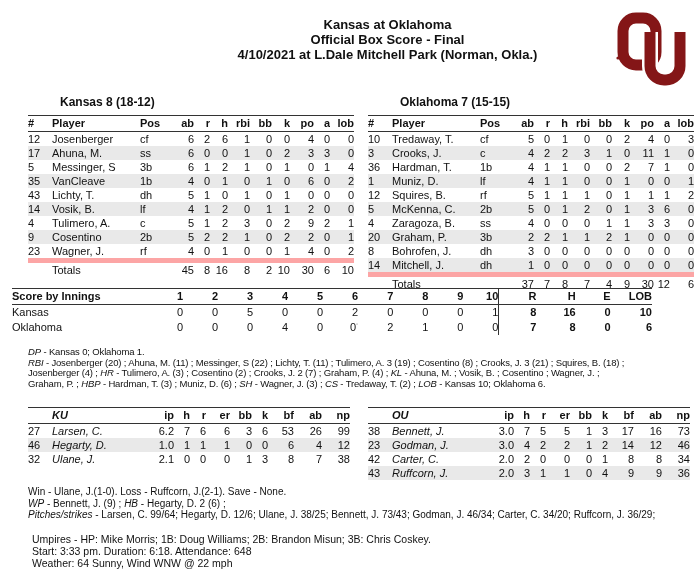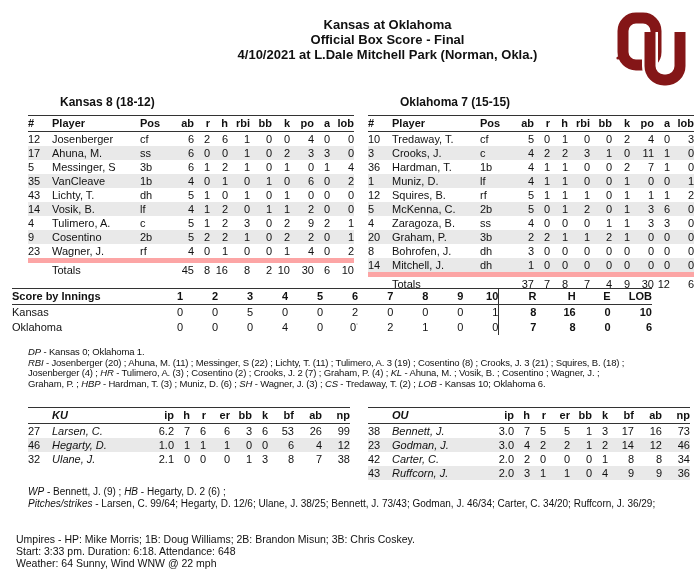--- a/index.html
+++ b/index.html
@@ -55,21 +55,21 @@
   .ls th:nth-child(12), .ls td:nth-child(12) { border-left:1px solid #333; width:36px; }
   .ls th:nth-child(13), .ls td:nth-child(13) { width:38px; }
   .ls th:nth-child(14), .ls td:nth-child(14) { width:34px; }
   .ls th:nth-child(15), .ls td:nth-child(15) { width:40px; }
   .ls td.sum { font-weight:bold; }
   .sup-marker { display:inline-block; font-size:6px; color:#999; vertical-align:super; line-height:0; }
   
   .notes div { white-space:nowrap; }
   .notes-batting { position:absolute; left:28px; top:347px; font-size:9.5px; letter-spacing:-0.15px; line-height:10.6px; }
   .notes-pitching { position:absolute; left:28px; top:486px; font-size:10px; line-height:11.6px; }
-  .footer { position:absolute; left:16px; top:533px; font-size:10.5px; line-height:12.2px; }
+  .footer { position:absolute; left:32px; top:533px; font-size:10.5px; line-height:12.2px; }
 </style>
 </head>
 <body>
 
 <div class="page">
 
   <svg class="logo" viewBox="0 0 80 84" aria-hidden="true">
 
     <rect x="11" y="8" width="33" height="47" rx="13" fill="none" stroke="#841617" stroke-width="11"></rect>
 
@@ -622,20 +622,21 @@
             <td>4</td>
             <td>9</td>
             <td>9</td>
             <td>36</td>
           </tr>
         </tbody>
       </table>
   </div>
 
   <div class="notes notes-pitching">
+      <div><span>Win - Ulane, J.(1-0). Loss - Ruffcorn, J.(2-1). Save - None.</span></div>
       <div><i>WP</i><span> - Bennett, J. (9) ; </span><i>HB</i><span> - Hegarty, D. 2 (6) ;</span></div>
       <div><i>Pitches/strikes</i><span> - Larsen, C. 99/64; Hegarty, D. 12/6; Ulane, J. 38/25; Bennett, J. 73/43; Godman, J. 46/34; Carter, C. 34/20; Ruffcorn, J. 36/29;</span></div>
     </div>
 
   <div class="footer">
       <div>Umpires - HP: Mike Morris; 1B: Doug Williams; 2B: Brandon Misun; 3B: Chris Coskey.</div>
       <div>Start: 3:33 pm. Duration: 6:18. Attendance: 648</div>
       <div>Weather: 64 Sunny, Wind WNW @ 22 mph</div>
     </div>
 

